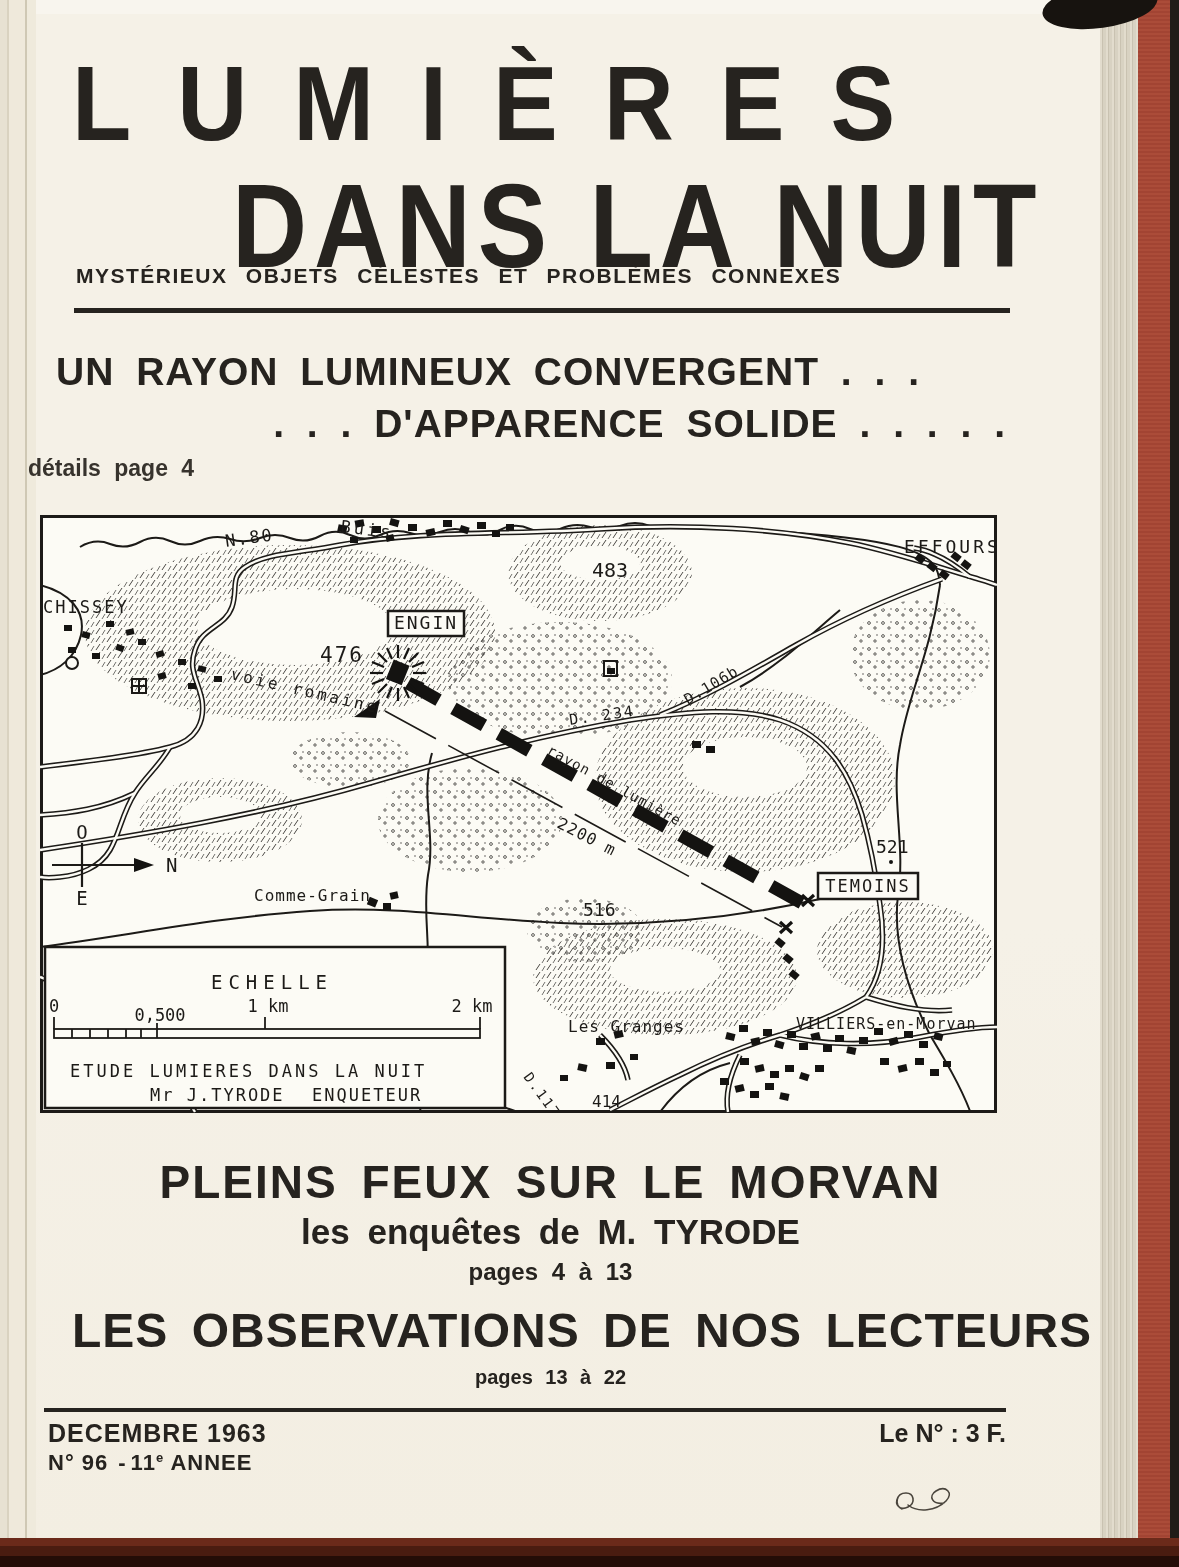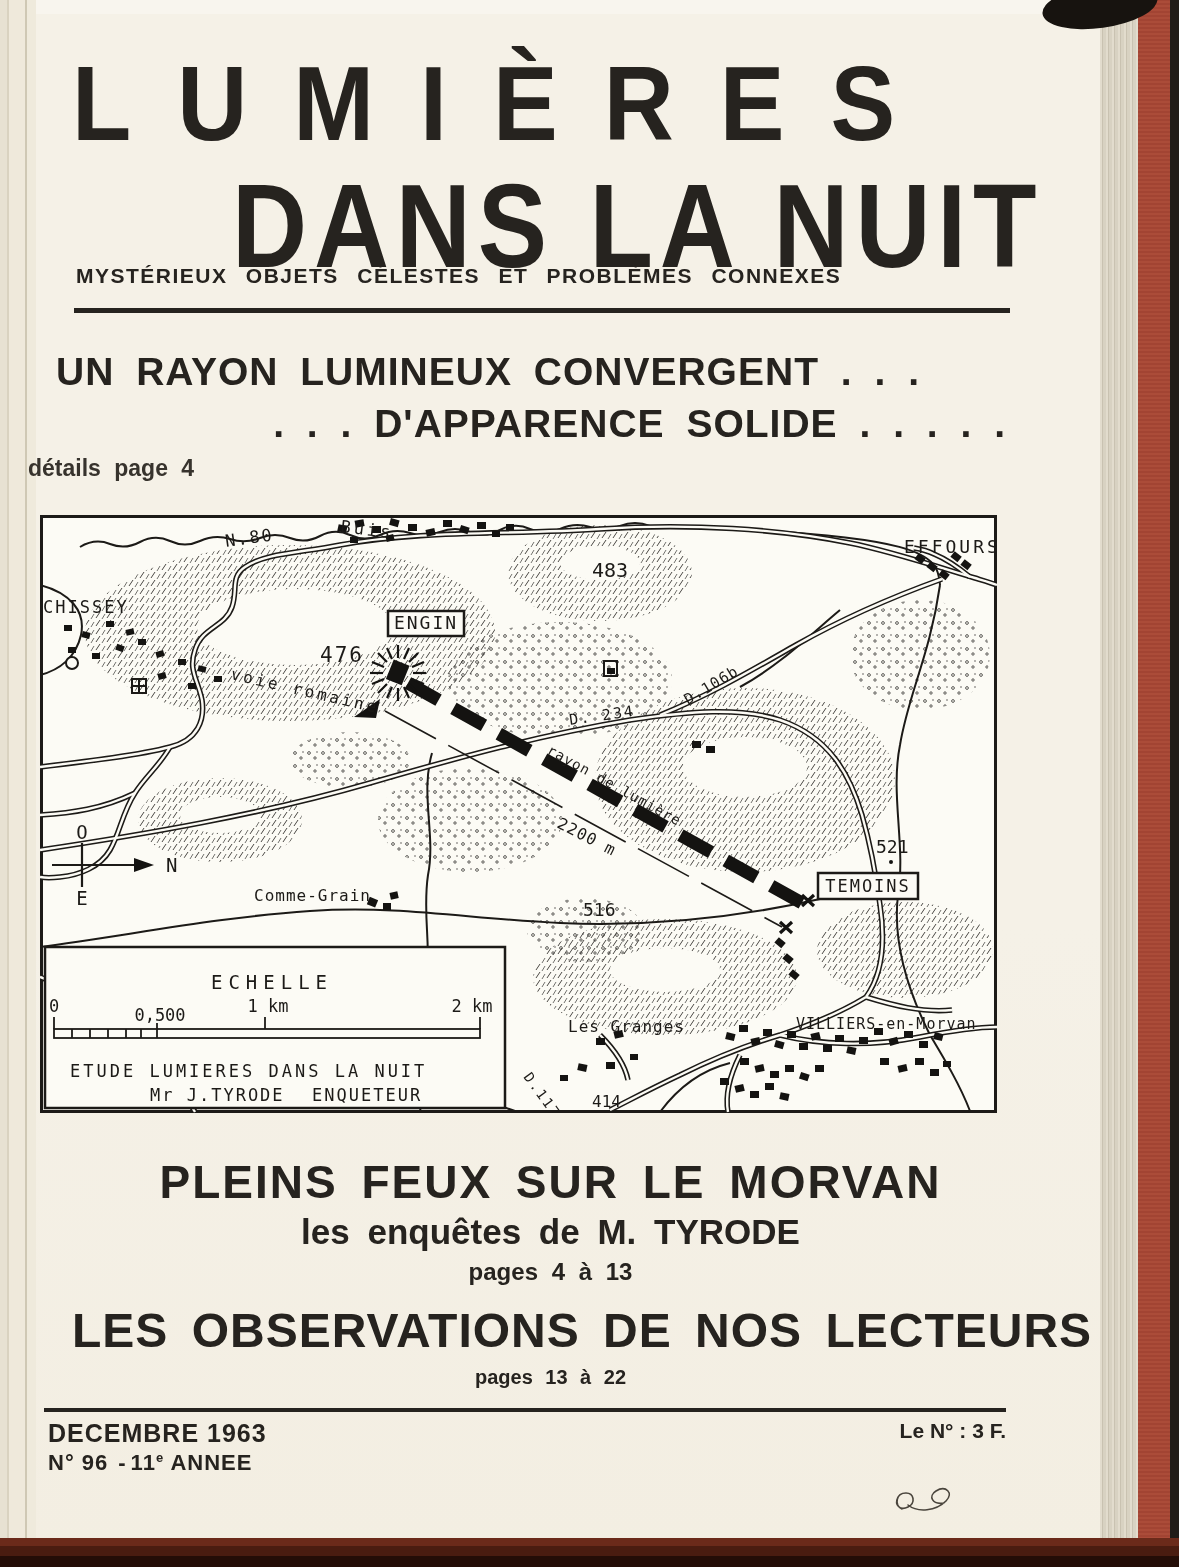--- a/index.html
+++ b/index.html
@@ -49,21 +49,21 @@
   #f1-pages{top:1258px;font-size:24px;font-weight:700;word-spacing:7px;}
   #f2-title{top:1303px;font-size:48px;font-weight:700;letter-spacing:1px;word-spacing:9px;}
   #f2-pages{top:1366px;font-size:20px;font-weight:700;word-spacing:7px;}
 
   
   #rule-bottom{left:44px;top:1408px;width:962px;height:4px;background:#26231f;}
   #footer-month{left:48px;top:1419px;font-size:25px;font-weight:700;letter-spacing:1px;}
   #footer-issue{left:48px;top:1450px;font-size:22px;font-weight:700;letter-spacing:1px;}
   #footer-issue span{margin-right:10px;text-align:right;}
   #footer-issue sup{font-size:13px;}
-  #footer-price{left:0;top:1419px;width:1006px;text-align:right;font-size:21px;font-weight:700;}
+  #footer-price{left:0;top:1419px;width:1006px;text-align:right;font-size:25px;font-weight:700;}
 
   svg text{font-family:"DejaVu Sans Mono",monospace;fill:#1c1a17;}
 </style>
 </head>
 <body>
 
 <div class="abs" id="paper"></div>
 <div class="abs" id="left-edge"></div>
 <div class="abs" id="page-stack"></div>
 <div class="abs" id="cover-red"></div>

